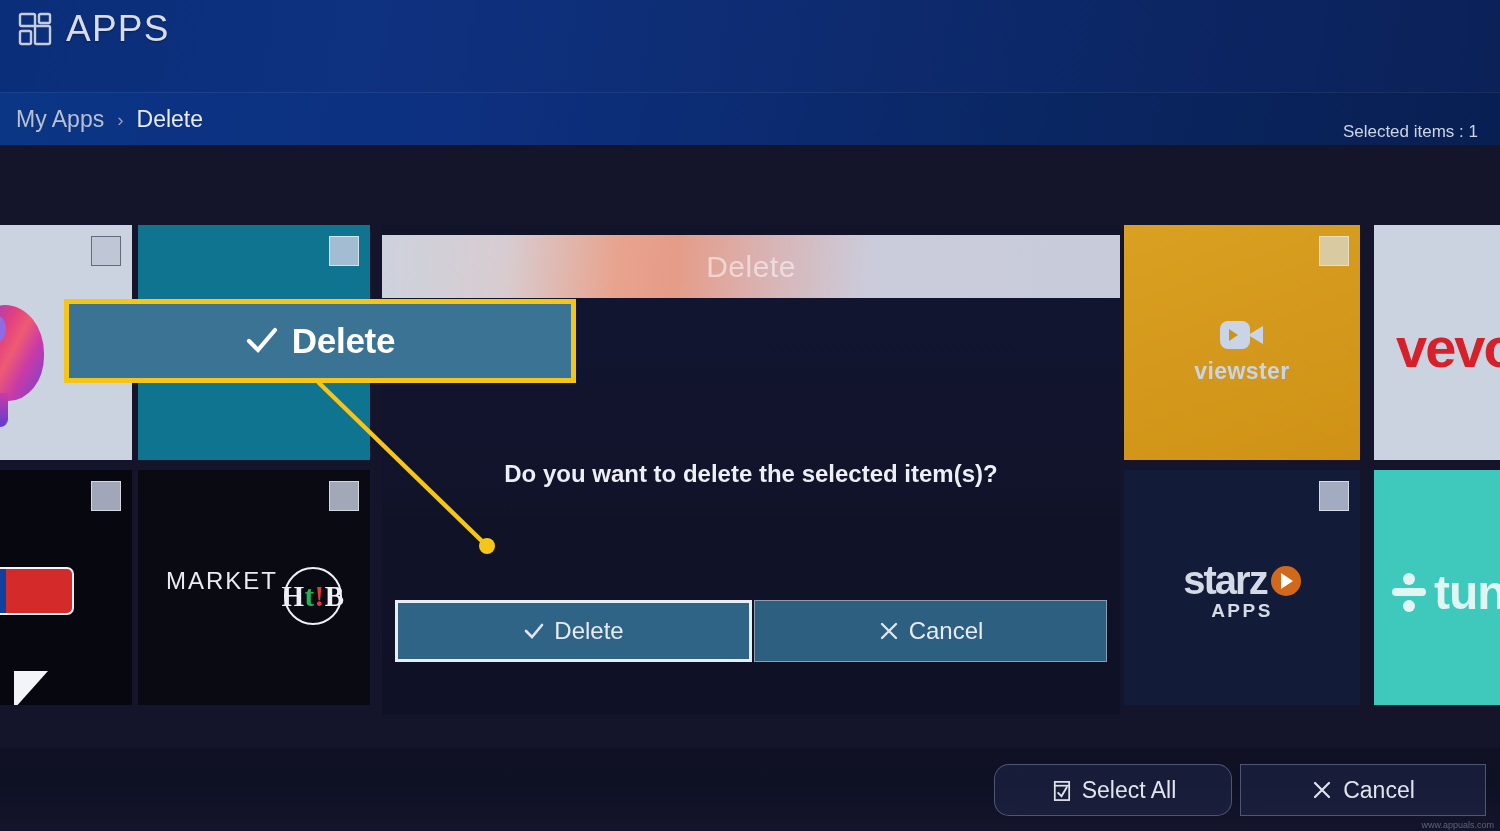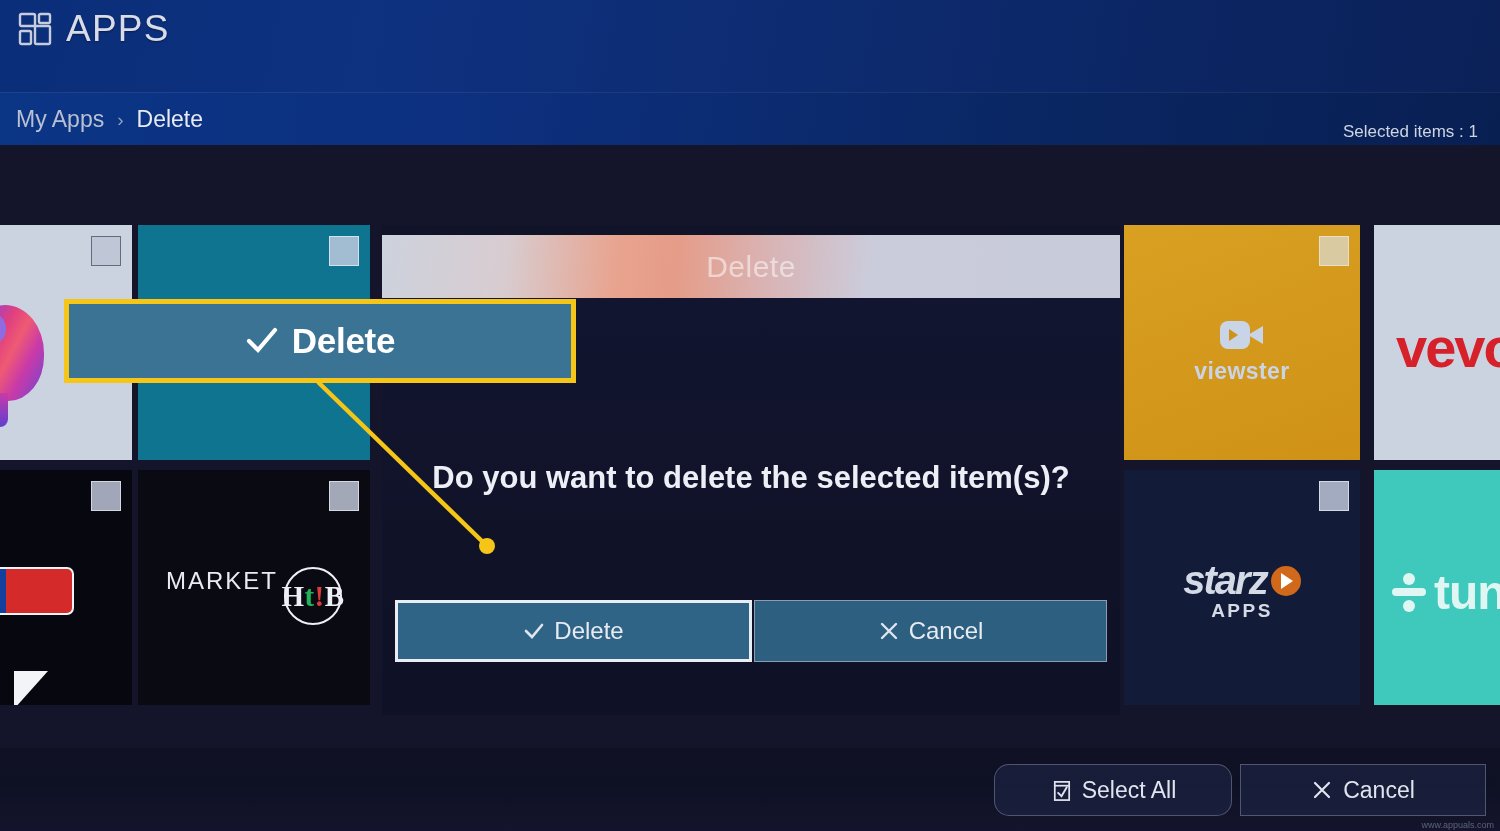--- a/index.html
+++ b/index.html
@@ -105,21 +105,21 @@
   #chan-dash { position:absolute; left:0; top:24px; width:244px; text-align:center; font-size:15px; color:#b79a3c; letter-spacing:10px; }
   #chan-text { position:absolute; left:0; top:38px; width:244px; text-align:center; font-size:15px; color:#cdb463; letter-spacing:4px; }
 
   #t-dark  { left:874px; top:370px; width:246px; height:190px; background:#0a0a16; }
   #dark-glint { position:absolute; left:150px; top:18px; width:60px; height:10px; border-radius:50%;
     background:radial-gradient(ellipse,#2e54c8 0%,rgba(30,50,150,0) 75%); }
 
   #t-starz { left:1124px; top:325px; width:236px; height:235px; background:#121b38; }
   #starz-logo { position:absolute; left:0; top:88px; width:236px; text-align:center; }
   #starz-word { display:inline-flex; align-items:center; gap:2px; }
-  #starz-text { font-size:40px; font-weight:700; color:#d4dae6; letter-spacing:-2px; font-style:italic; }
+  #starz-text { font-size:40px; font-weight:700; color:#d4dae6; letter-spacing:-2px; }
   #starz-play-circle { width:30px; height:30px; border-radius:50%; background:#d2681a;
     display:flex; align-items:center; justify-content:center; margin-left:2px; }
   #starz-tri { width:0;height:0;border-left:12px solid #fff;border-top:8px solid transparent;border-bottom:8px solid transparent; margin-left:3px; }
   #starz-play { font-size:19px; font-weight:700; color:#d4dae6; letter-spacing:2.5px; margin-top:-3px; }
 
   #t-tune { left:1374px; top:325px; width:180px; height:235px; background:#3fc9bc; }
   #tune-row { position:absolute; left:18px; top:95px; display:flex; align-items:center; gap:8px; }
   #tune-mark { position:relative; width:34px; height:40px; }
   #tune-d1 { position:absolute; left:11px; top:0; width:12px; height:12px; border-radius:50%; background:#dff6f3; }
   #tune-bar { position:absolute; left:0; top:15px; width:34px; height:8px; border-radius:4px; background:#dff6f3; }
@@ -145,21 +145,21 @@
   #dialog-titlebar {
     position:absolute; left:0; top:10px; width:738px; height:63px;
     background:linear-gradient(95deg, #cdd2dd 0%, #d8ccd0 17%, #e8a38e 32%, #e59c88 40%, #d9b3b4 52%, #cbccdb 66%, #c7cbda 100%);
     display:flex; align-items:center; justify-content:center;
   }
   #dialog-title { font-size:30px; color:rgba(255,255,255,.52); font-weight:400; letter-spacing:.5px; }
   #dialog-body { position:absolute; left:0; top:73px; width:738px; height:417px;
     background:linear-gradient(180deg,#121530 0%,#101328 55%,#0f1226 100%); }
   #dialog-question {
     position:absolute; left:0; top:235px; width:738px; text-align:center;
-    font-size:31px; font-weight:700; color:#eceff5;
+    font-size:24px; font-weight:700; color:#eceff5;
   }
 
   #dialog-buttons { position:absolute; left:13px; top:375px; width:712px; height:62px; display:flex; gap:2px; }
   .dlg-btn {
     flex:1; display:flex; align-items:center; justify-content:center; gap:9px;
     background:#2f6486; font-size:24px; color:#e7ebf2; font-weight:400;
   }
   #dlg-delete { border:3px solid #e9edf4; background:#2f6486; }
   #dlg-cancel { border:1px solid #8e9bb0; background:#2d5f80; }
   .btn-ico { width:22px; height:22px; flex:0 0 auto; }

